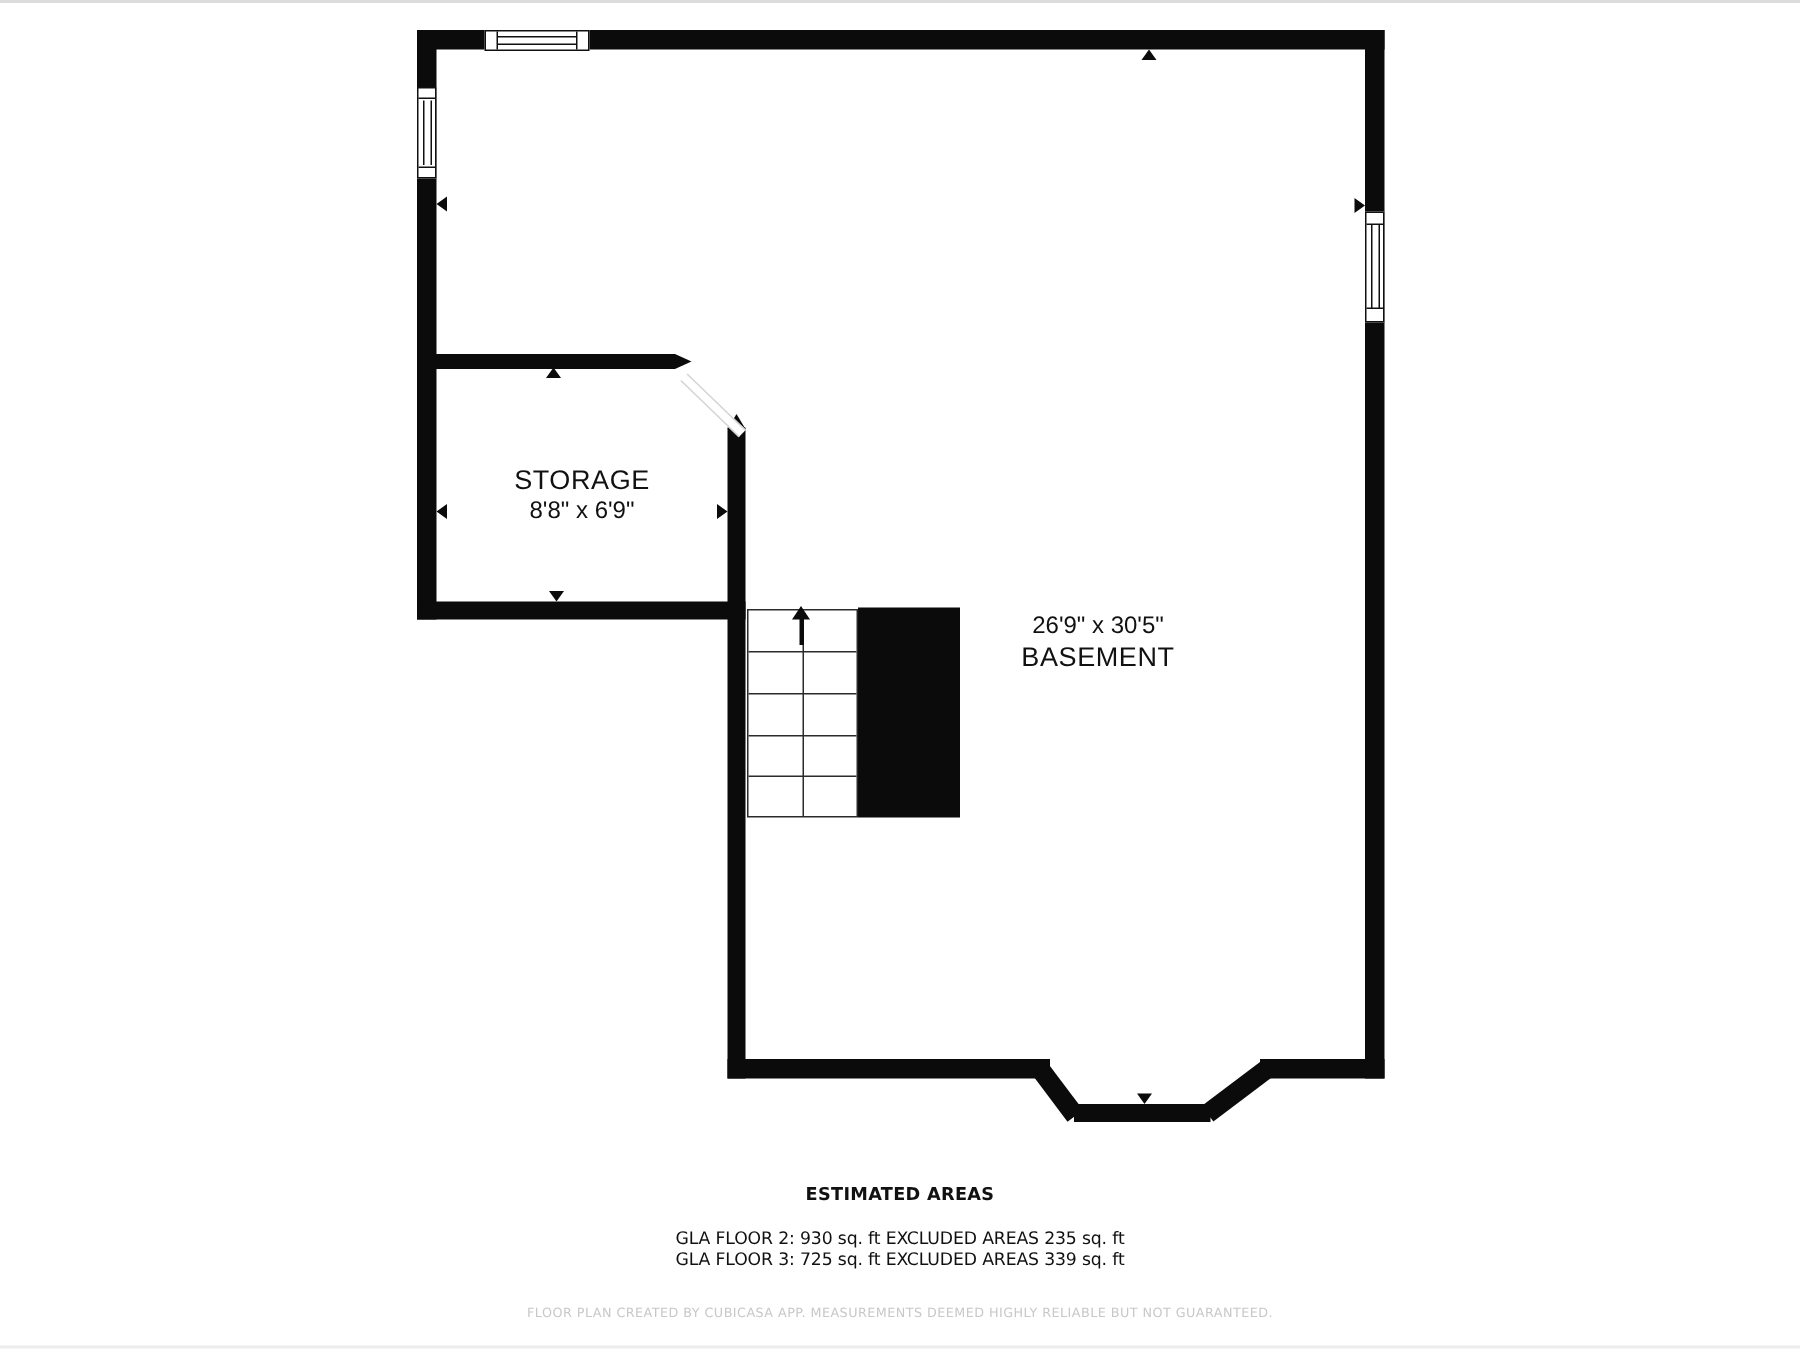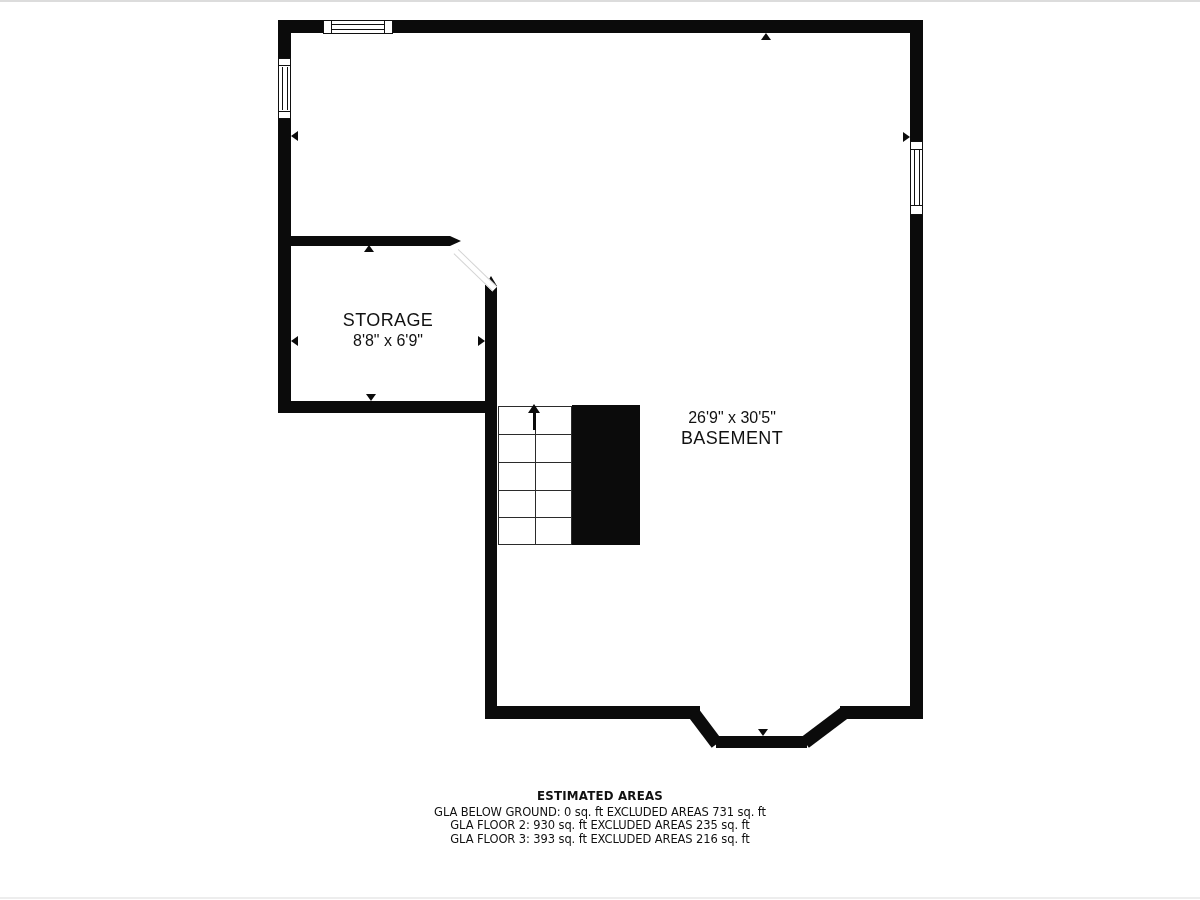--- a/index.html
+++ b/index.html
@@ -115,18 +115,18 @@
   <div class="tri tri-down" style="left:366px; top:394px;"></div>
   <div class="tri tri-left" style="left:291px; top:336px;"></div>
   <div class="tri tri-right" style="left:478px; top:336px;"></div>
 
   <div class="lbl room-name" style="left:308px; top:310px; width:160px;">STORAGE</div>
   <div class="lbl room-dims" style="left:308px; top:332px; width:160px;">8'8" x 6'9"</div>
   <div class="lbl room-name" style="left:652px; top:388px; width:160px;margin-top:40px;">BASEMENT</div>
   <div class="lbl room-dims" style="left:652px; top:409px; width:160px;">26'9" x 30'5"</div>
 
   <div class="areas areas-title" style="top:789px;text-align:center;">ESTIMATED AREAS</div>
-  <div class="areas areas-line" style="top:804.5px;">GLA BELOW GROUND: 0 sq. ft EXCLUDED AREAS 731 sq. ft</div>
   <div class="areas areas-line" style="top:818px;">GLA FLOOR 2: 930 sq. ft EXCLUDED AREAS 235 sq. ft</div>
-  <div class="areas areas-line" style="top:831.5px;">GLA FLOOR 3: 393 sq. ft EXCLUDED AREAS 216 sq. ft</div>
+  <div class="areas areas-line" style="top:831.5px;">GLA FLOOR 3: 725 sq. ft EXCLUDED AREAS 339 sq. ft</div>
 
+  <div class="disclaimer">FLOOR PLAN CREATED BY CUBICASA APP. MEASUREMENTS DEEMED HIGHLY RELIABLE BUT NOT GUARANTEED.</div>
 
 </div>
 
 </body></html>

